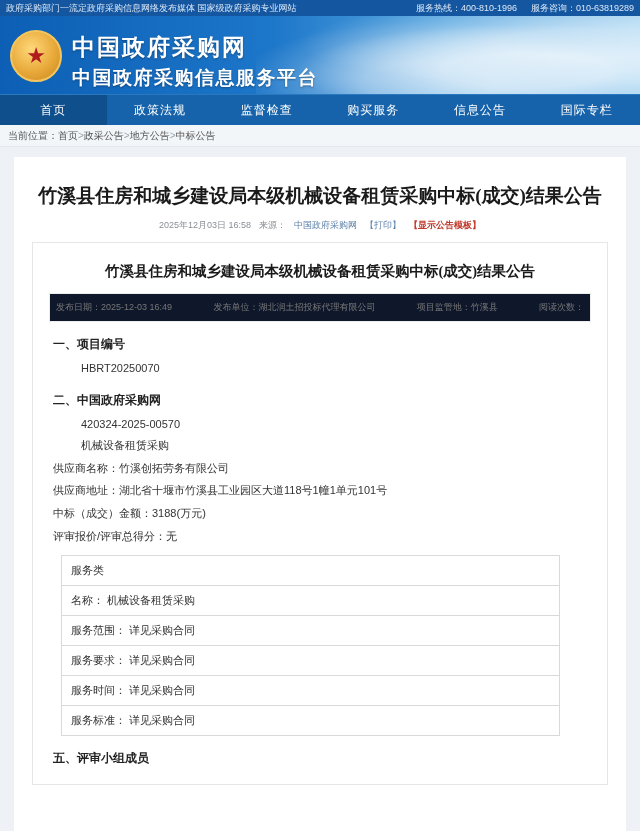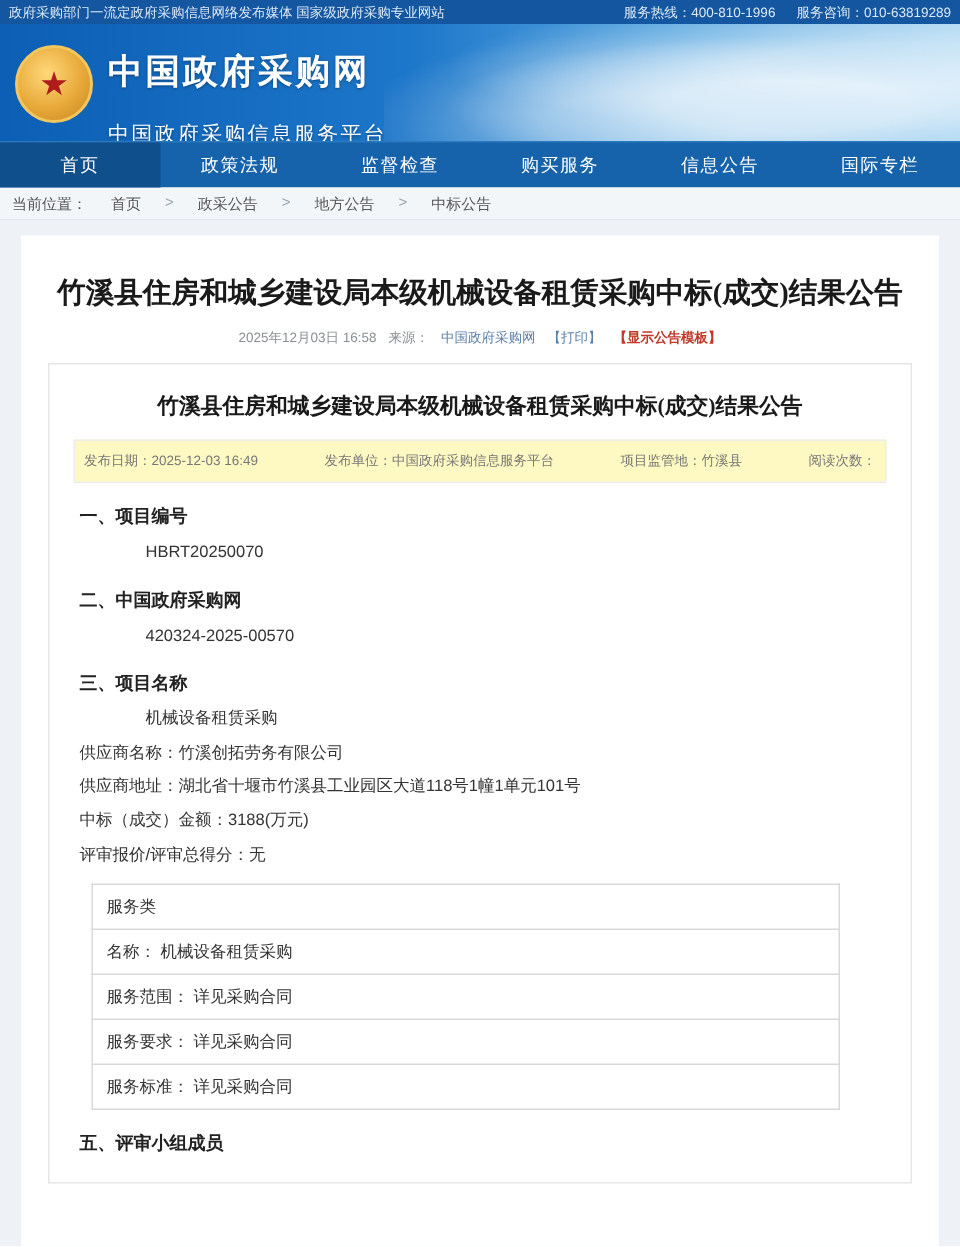--- a/index.html
+++ b/index.html
@@ -51,22 +51,22 @@
     display: flex; align-items: center; justify-content: center;
     color: #b01c1c; font-size: 22px; line-height: 1;
   }
   .banner-text { position: absolute; left: 72px; top: 16px; }
   .banner-title1 {
     color: #fff; font-size: 23px; font-weight: bold; letter-spacing: 2px;
     text-shadow: 0 1px 2px rgba(0,0,0,.35);
     font-family: "Liberation Serif", serif;
   }
   .banner-title2 {
-    color: #fff; font-size: 14px; font-weight: normal; letter-spacing: 1.5px;
-    margin-top: 18px; text-shadow: 0 1px 2px rgba(0,0,0,.35);
+    color: #fff; font-size: 19px; font-weight: bold; letter-spacing: 1.5px;
+    margin-top: 2px; text-shadow: 0 1px 2px rgba(0,0,0,.35);
     font-family: "Liberation Serif", serif;
   }
   .banner-url {
     color: #e9f3fb; font-size: 10px; letter-spacing: 1px; margin-top: 3px;
   }
 
   
   .nav {
     height: 31px;
     background: #1763ab;
@@ -85,21 +85,21 @@
 
   
   .crumbbar {
     height: 22px;
     background: #f3f6f9;
     border-bottom: 1px solid #e2e8ee;
     display: flex; align-items: center;
     padding: 0 8px;
     font-size: 10px;
     color: #555;
-    gap: 16px;
+    gap: 0;
   }
   .crumbbar a { color: #555; text-decoration: none; }
   .crumb-sep { color: #9aa6b1; }
 
   
   .page {
     background: #eef2f6;
     padding: 10px 0 0 0;
     height: calc(831px - 16px - 78px - 31px - 22px);
     overflow: hidden;
@@ -145,21 +145,21 @@
   h2.sub-title {
     font-family: "Liberation Serif", serif;
     text-align: center;
     font-size: 14.5px;
     font-weight: bold;
     color: #1a1a1a;
     margin: 4px 0 12px;
     line-height: 1.4;
   }
   .info-strip {
-    background: #fef9c3;
+    background: #0f172a;
     border: 1px solid #ededed;
     display: flex;
     align-items: center;
     font-size: 9px;
     color: #777;
     padding: 7px 6px;
     gap: 10px;
     justify-content: space-between;
     margin-bottom: 14px;
   }
@@ -168,21 +168,21 @@
   .sec-h {
     font-size: 12px;
     font-weight: bold;
     color: #222;
     margin: 14px 0 7px;
     padding-left: 4px;
   }
   .sec-p {
     font-size: 11px;
     color: #333;
-    margin: 4px 0 4px 20px;
+    margin: 4px 0 4px 4px;
     line-height: 1.6;
     padding-left: 28px;
   }
   .kv {
     font-size: 11px;
     color: #333;
     margin: 5px 0 5px 4px;
     line-height: 1.6;
   }
   .kv .k { color: #333; }
@@ -253,32 +253,31 @@
       <span class="link">中国政府采购网</span>
       <span class="link">【打印】</span>
       <span class="warn-badge">【显示公告模板】</span>
     </div>
 
     <div class="inner-card">
       <h2 class="sub-title">竹溪县住房和城乡建设局本级机械设备租赁采购中标(成交)结果公告</h2>
 
       <div class="info-strip">
         <span class="cell">发布日期：2025-12-03 16:49</span>
-        <span class="cell">发布单位：中国政府采购信息服务平台</span>
+        <span class="cell">发布单位：湖北润土招投标代理有限公司</span>
         <span class="cell">项目监管地：竹溪县</span>
         <span class="cell">阅读次数：</span>
       </div>
 
       <div class="sec-h">一、项目编号</div>
       <div class="sec-p">HBRT20250070</div>
 
       <div class="sec-h">二、中国政府采购网</div>
       <div class="sec-p">420324-2025-00570</div>
 
-      <div class="sec-h">三、项目名称</div>
       <div class="sec-p">机械设备租赁采购</div>
 
 
       <div class="kv">
         <span class="k">供应商名称：</span><span class="v">竹溪创拓劳务有限公司</span>
       </div>
       <div class="kv">
         <span class="k">供应商地址：</span><span class="v">湖北省十堰市竹溪县工业园区大道118号1幢1单元101号</span>
       </div>
       <div class="kv">
@@ -306,20 +305,26 @@
           </td>
         </tr>
         <tr>
           <td>
             <span>服务要求：</span>
             <span>详见采购合同</span>
           </td>
         </tr>
         <tr>
           <td>
+            <span>服务时间：</span>
+            <span>详见采购合同</span>
+          </td>
+        </tr>
+        <tr>
+          <td>
             <span>服务标准：</span>
             <span>详见采购合同</span>
           </td>
         </tr>
       </tbody>
         </table>
 
       <div class="sec-h">五、评审小组成员</div>
 
     </div>

